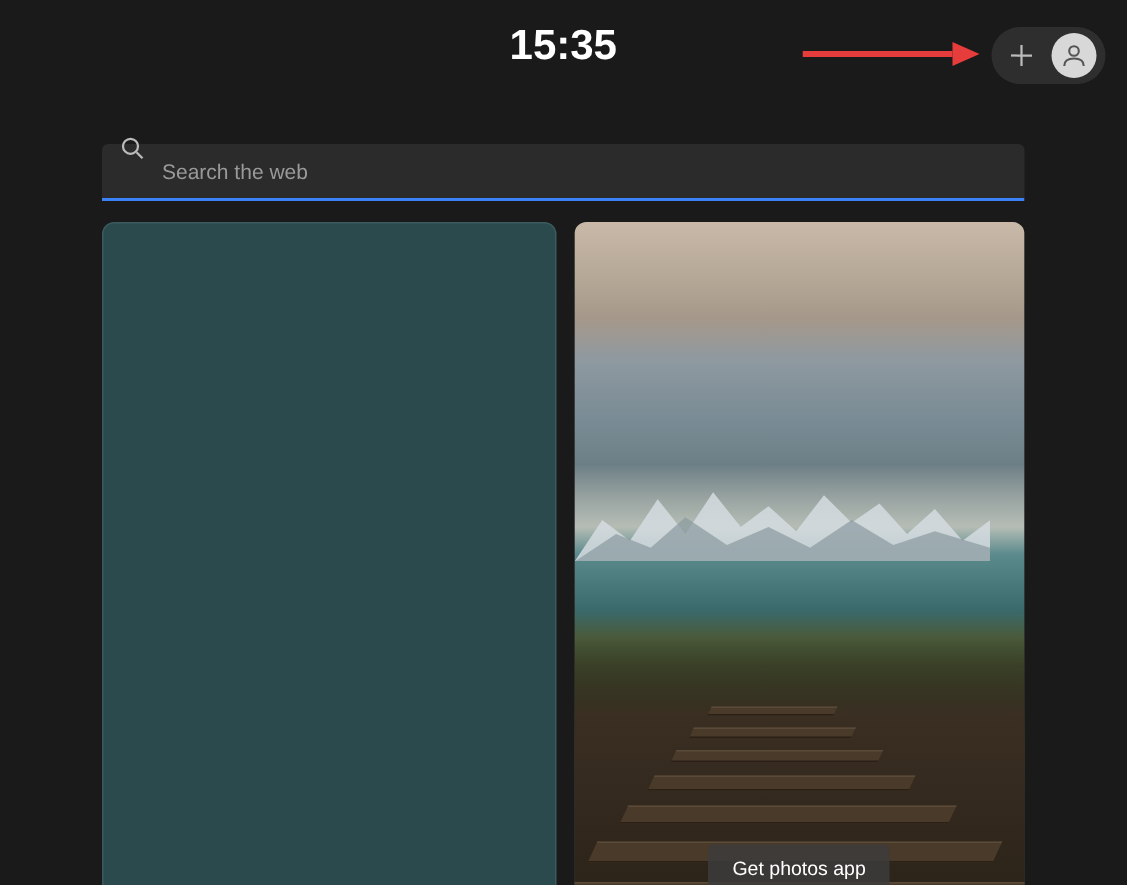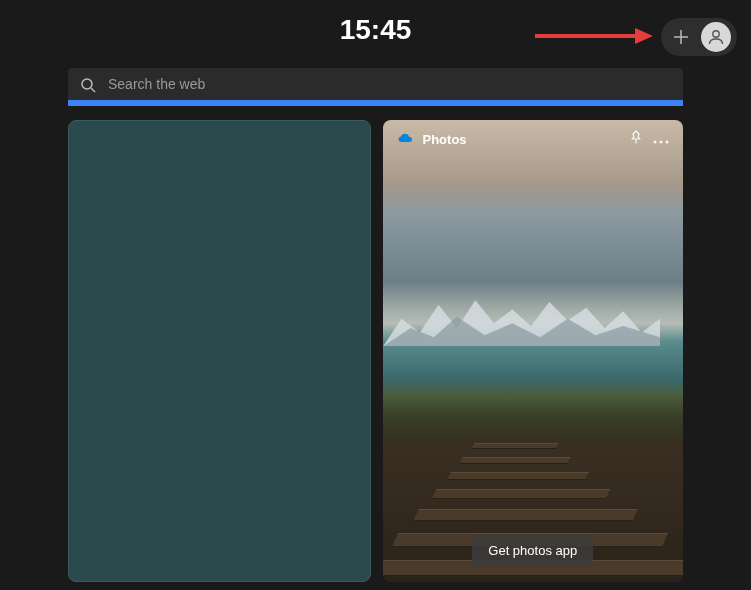--- a/index.html
+++ b/index.html
@@ -68,26 +68,27 @@
     }
     .search-container {
       margin: 8px 68px 0 68px;
       position: relative;
     }
     .search-bar {
       width: 100%;
       height: 38px;
       background: #2b2b2b;
       border: none;
-      border-bottom: 6px solid #3b82f6;
+      border-bottom: 2px solid #3b82f6;
       border-radius: 4px 4px 0 0;
       padding: 0 12px 0 40px;
       color: #ccc;
       font-size: 14px;
       outline: none;
+      margin-top: 28px;
     }
     .search-bar::placeholder {
       color: #999;
     }
     .search-icon-wrap {
       position: absolute;
       left: 12px;
       top: 50%;
       transform: translateY(-50%);
       color: #bbb;
@@ -204,21 +205,21 @@
     }
     .onedrive-icon {
       width: 18px;
       height: 18px;
     }
   </style>
 </head>
 <body>
 
 <div class="header">
-  <div class="clock">15:45</div>
+  <div class="clock">15:35</div>
 
   <svg class="arrow-annotation" width="120" height="20" viewBox="0 0 120 20">
     <line x1="0" y1="10" x2="100" y2="10" stroke="#e73c3c" stroke-width="4"></line>
     <polygon points="100,2 118,10 100,18" fill="#e73c3c"></polygon>
   </svg>
 
   <div class="top-right-controls">
     <div class="add-button">
       <svg width="18" height="18" viewBox="0 0 18 18">
         <line x1="9" y1="2" x2="9" y2="16" stroke="#bbb" stroke-width="1.5"></line>
@@ -258,41 +259,19 @@
         <div class="plank" style="bottom:72%; left:30%; right:42%; height:6px; transform:skewX(-25deg)"></div>
         <div class="plank" style="bottom:64%; left:26%; right:38%; height:7px; transform:skewX(-25deg)"></div>
         <div class="plank" style="bottom:55%; left:22%; right:32%; height:8px; transform:skewX(-25deg)"></div>
         <div class="plank" style="bottom:45%; left:17%; right:25%; height:10px; transform:skewX(-25deg)"></div>
         <div class="plank" style="bottom:33%; left:11%; right:16%; height:12px; transform:skewX(-25deg)"></div>
         <div class="plank" style="bottom:19%; left:4%; right:6%; height:14px; transform:skewX(-25deg)"></div>
         <div class="plank" style="bottom:3%; left:-4%; right:-6%; height:16px; transform:skewX(-25deg)"></div>
       </div>
     </div>
 
-    <div class="widget-header">
-      <div class="widget-title-group">
-        <svg class="onedrive-icon" viewBox="0 0 24 16">
-          <path d="M 6 12 Q 2 12 2 8 Q 2 5 5 5 Q 6 1 11 1 Q 15 1 16 5 Q 20 5 20 9 Q 20 12 17 12 Z" fill="#0a84d8"></path>
-        </svg>
-        <span class="widget-title">Photos</span>
-      </div>
-      <div class="widget-header-actions">
-        <span class="pin-icon">
-          <svg width="14" height="14" viewBox="0 0 14 14">
-            <path d="M 7 1 L 10 4 L 9 7 L 11 9 L 7 9 L 7 13 L 7 9 L 3 9 L 5 7 L 4 4 Z" fill="none" stroke="#fff" stroke-width="1.2" stroke-linejoin="round"></path>
-          </svg>
-        </span>
-        <span class="more-icon">
-          <svg width="16" height="4" viewBox="0 0 16 4">
-            <circle cx="2" cy="2" r="1.5" fill="#fff"></circle>
-            <circle cx="8" cy="2" r="1.5" fill="#fff"></circle>
-            <circle cx="14" cy="2" r="1.5" fill="#fff"></circle>
-          </svg>
-        </span>
-      </div>
-    </div>
 
     <div class="photos-overlay">
       <button class="get-app-button">Get photos app</button>
     </div>
   </div>
 
 </div>
 
 </body></html>

